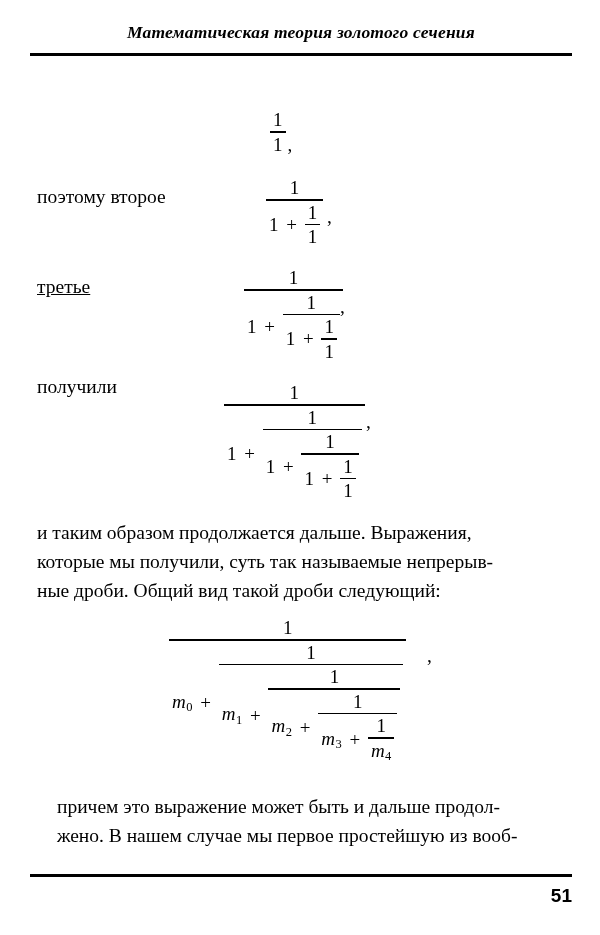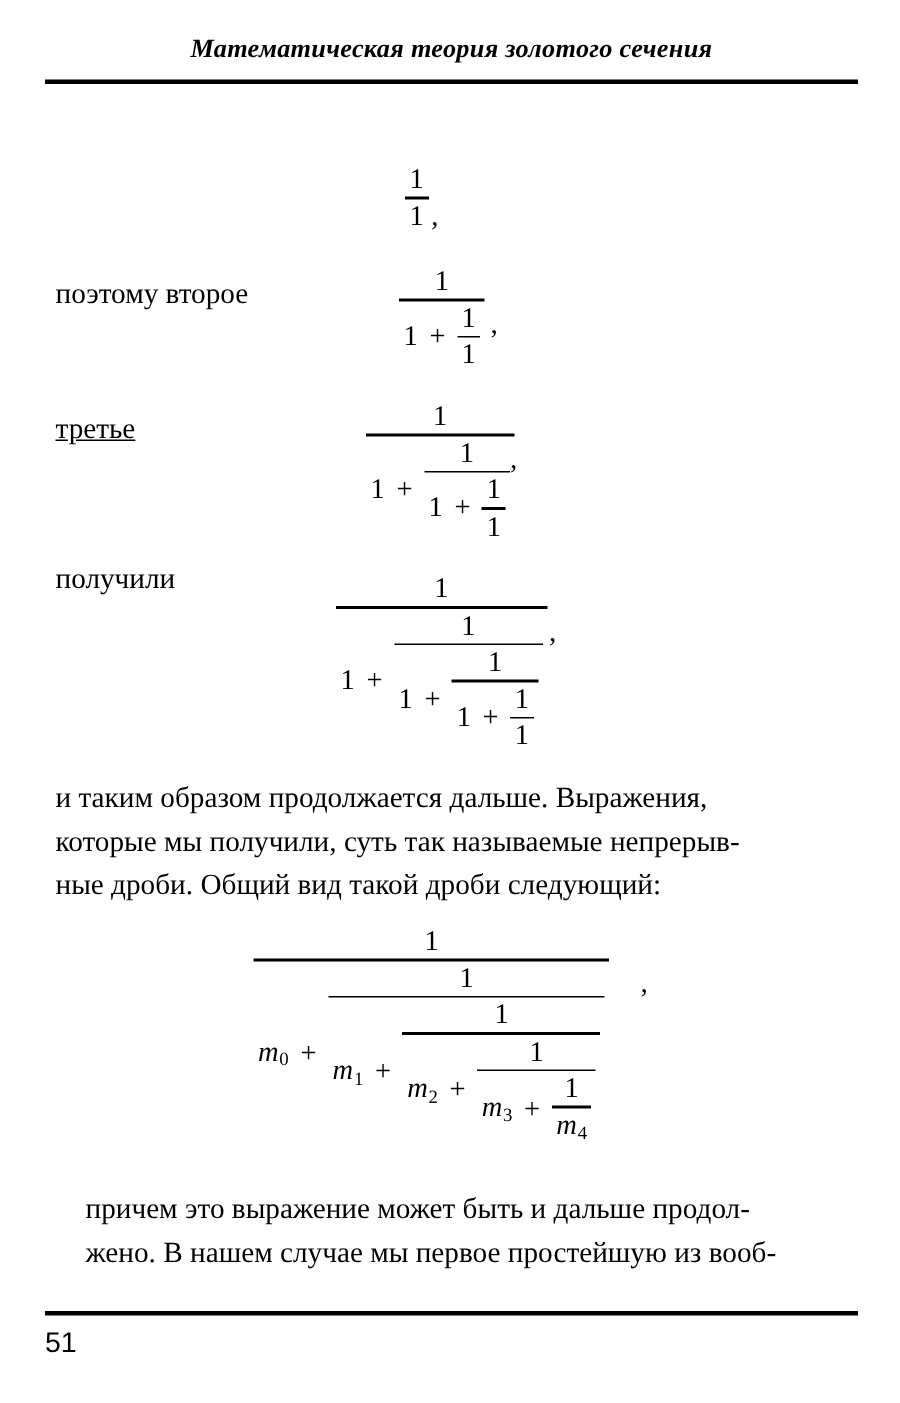--- a/index.html
+++ b/index.html
@@ -50,24 +50,24 @@
     top: 874px;
     width: 542px;
     height: 3px;
     background: #000;
   }
   .folio {
     position: absolute;
     left: 30px;
     top: 885px;
     width: 542px;
-    text-align: left;
+    text-align: right;
     font-family: "Liberation Sans", "DejaVu Sans", sans-serif;
     font-size: 19px;
-    font-weight: 400;
+    font-weight: 700;
   }
 
   
   .para {
     position: absolute;
     font-size: 19.5px;
     line-height: 29px;
   }
   .para.justify { text-align: justify; text-align-last: left; }
   .it { }

